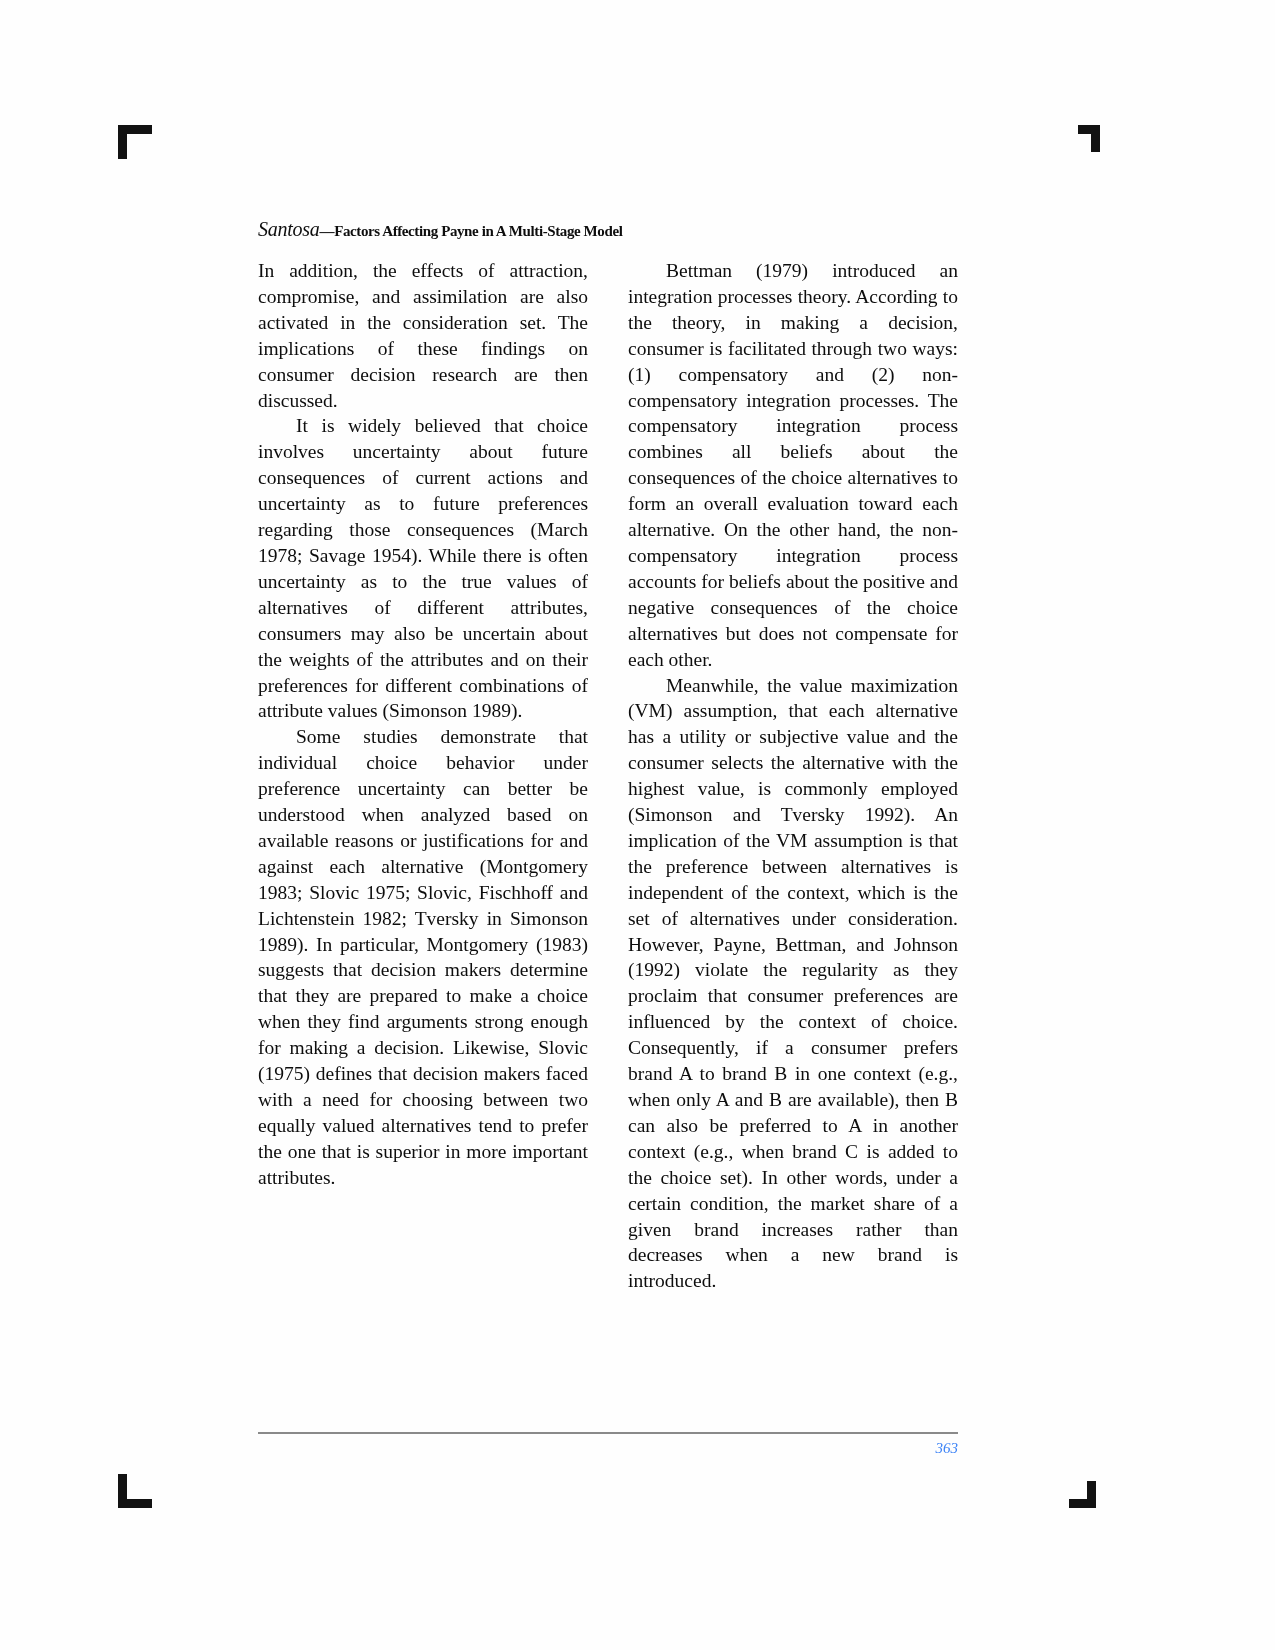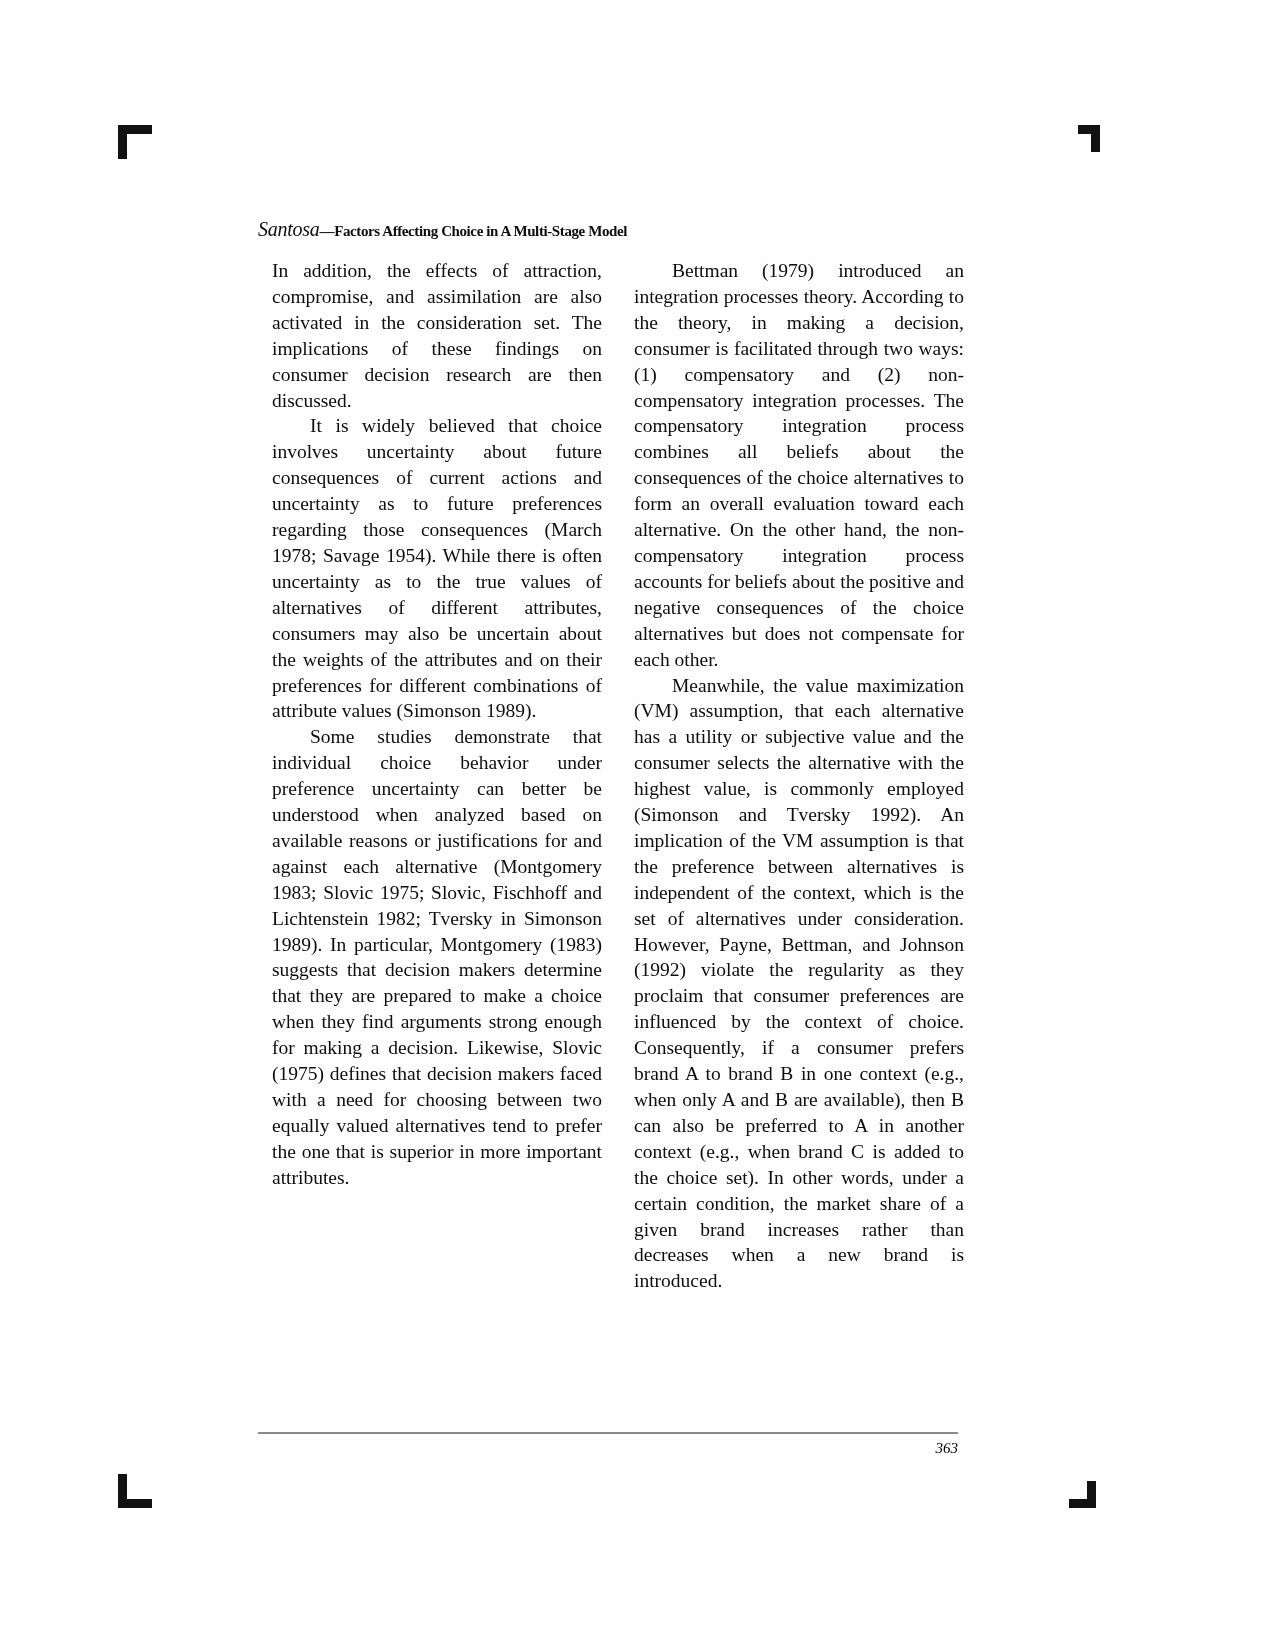--- a/index.html
+++ b/index.html
@@ -81,24 +81,23 @@
     position: absolute;
     left: 258px;
     top: 258px;
     width: 700px;
     height: 1090px;
   }
   .col {
     position: absolute;
     top: 0;
     width: 330px;
-    margin-left: 14px;
   }
   .col-left  { left: 0; }
-  .col-right { left: 362px; }
+  .col-right { left: 370px; }
 
   p.para {
     margin: 0 0 0 0;
     font-size: 19.5px;
     line-height: 25.9px;
     text-align: justify;
     text-justify: inter-word;
     hyphens: none;
     text-indent: 38px;
   }
@@ -125,21 +124,21 @@
     background: #8a8a8a;
   }
   .page-number {
     position: absolute;
     left: 258px;
     top: 1440px;
     width: 700px;
     text-align: right;
     font-style: italic;
     font-size: 15px;
-    color: #000000;
+    color: #3b82f6;
   }
 </style>
 </head>
 <body>
 
 <div class="page">
 
   <div class="crop-mark crop-tl">
     <span class="h"></span>
       <span class="v"></span>
@@ -151,21 +150,21 @@
   <div class="crop-mark crop-bl">
     <span class="h"></span>
       <span class="v"></span>
   </div>
   <div class="crop-mark crop-br">
     <span class="h"></span>
       <span class="v"></span>
   </div>
 
   <div class="running-head">
-    <span class="author">Santosa</span><span class="title">—</span><span class="title">Factors Affecting Choice in A Multi-Stage Model</span>
+    <span class="author">Santosa</span><span class="title">—</span><span class="title">Factors Affecting Payne in A Multi-Stage Model</span>
   </div>
 
   <div class="body-cols">
 
     <div class="col col-left">
       <p class="para noindent">In addition, the effects of attraction, compromise, and assimilation are also activated in the consideration set. The implications of these findings on consumer decision research are then discussed.</p>
 
 
       <p class="para">It is widely believed that choice involves uncertainty about future consequences of current actions and uncertainty as to future preferences regarding those consequences (March 1978; Savage 1954). While there is often uncertainty as to the true values of alternatives of different attributes, consumers may also be uncertain about the weights of the attributes and on their preferences for different combinations of attribute values (Simonson 1989).</p>
       <p class="para">Some studies demonstrate that individual choice behavior under preference uncertainty can better be understood when analyzed based on available reasons or justifications for and against each alternative (Montgomery 1983; Slovic 1975; Slovic, Fischhoff and Lichtenstein 1982; Tversky in Simonson 1989). In particular, Montgomery (1983) suggests that decision makers determine that they are prepared to make a choice when they find arguments strong enough for making a decision. Likewise, Slovic (1975) defines that decision makers faced with a need for choosing between two equally valued alternatives tend to prefer the one that is superior in more important attributes.</p>

